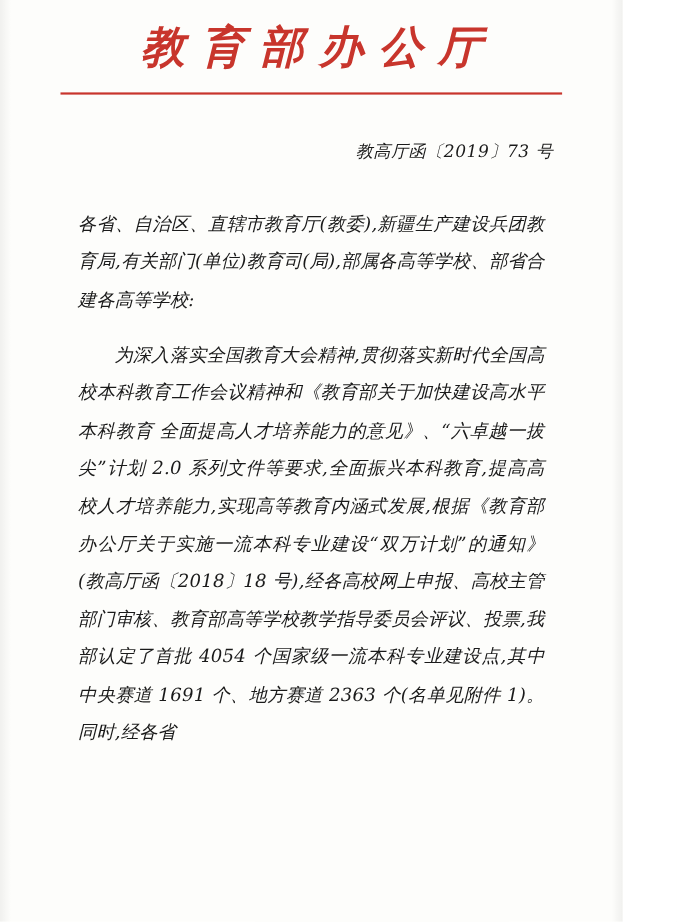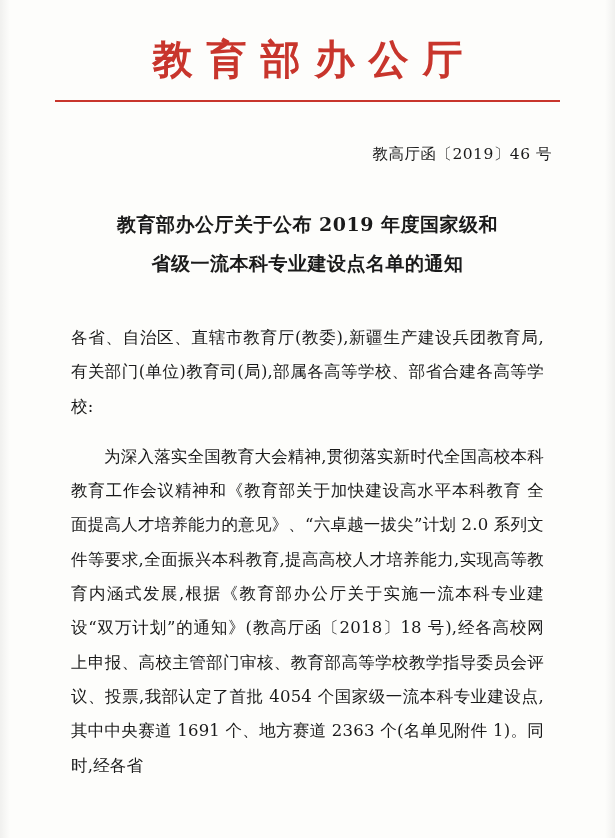--- a/index.html
+++ b/index.html
@@ -9,25 +9,26 @@
   }
   body {
     width: 615px;
     height: 838px;
     font-family: "DejaVu Serif", "Liberation Serif", serif;
     color: #1a1a1a;
     overflow: hidden;
   }
   .page {
     position: relative;
-    width: 615px;
+    width: 566px;
     height: 838px;
     background: #fdfdfb;
     box-sizing: border-box;
-    padding: 16px 55px;
+    padding: 0 55px;
+    font-style: italic;
   }
 
   
   .masthead {
     text-align: center;
     padding-top: 18px;
   }
   .masthead-title {
     color: #c8352c;
     font-family: "DejaVu Serif", "Liberation Serif", serif;
@@ -101,25 +102,21 @@
 <div class="page">
 
   <div class="edge-left"></div>
   <div class="edge-right"></div>
 
   <div class="masthead">
     <div class="masthead-title">教育部办公厅</div>
     <div class="masthead-rule"></div>
   </div>
 
-  <div class="doc-number">教高厅函〔2019〕46 号</div>
+  <div class="doc-number">教高厅函〔2019〕73 号</div>
 
-  <div class="doc-title">
-    <span class="line">教育部办公厅关于公布 2019 年度国家级和</span>
-    <span class="line">省级一流本科专业建设点名单的通知</span>
-  </div>
 
   <div class="body-text">
     <p class="para">各省、自治区、直辖市教育厅(教委),新疆生产建设兵团教育局,有关部门(单位)教育司(局),部属各高等学校、部省合建各高等学校:</p>
     <p class="para indent">为深入落实全国教育大会精神,贯彻落实新时代全国高校本科教育工作会议精神和《教育部关于加快建设高水平本科教育 全面提高人才培养能力的意见》、“六卓越一拔尖”计划 2.0 系列文件等要求,全面振兴本科教育,提高高校人才培养能力,实现高等教育内涵式发展,根据《教育部办公厅关于实施一流本科专业建设“双万计划”的通知》(教高厅函〔2018〕18 号),经各高校网上申报、高校主管部门审核、教育部高等学校教学指导委员会评议、投票,我部认定了首批 4054 个国家级一流本科专业建设点,其中中央赛道 1691 个、地方赛道 2363 个(名单见附件 1)。同时,经各省</p>
   </div>
 
 </div>
 
 </body></html>

